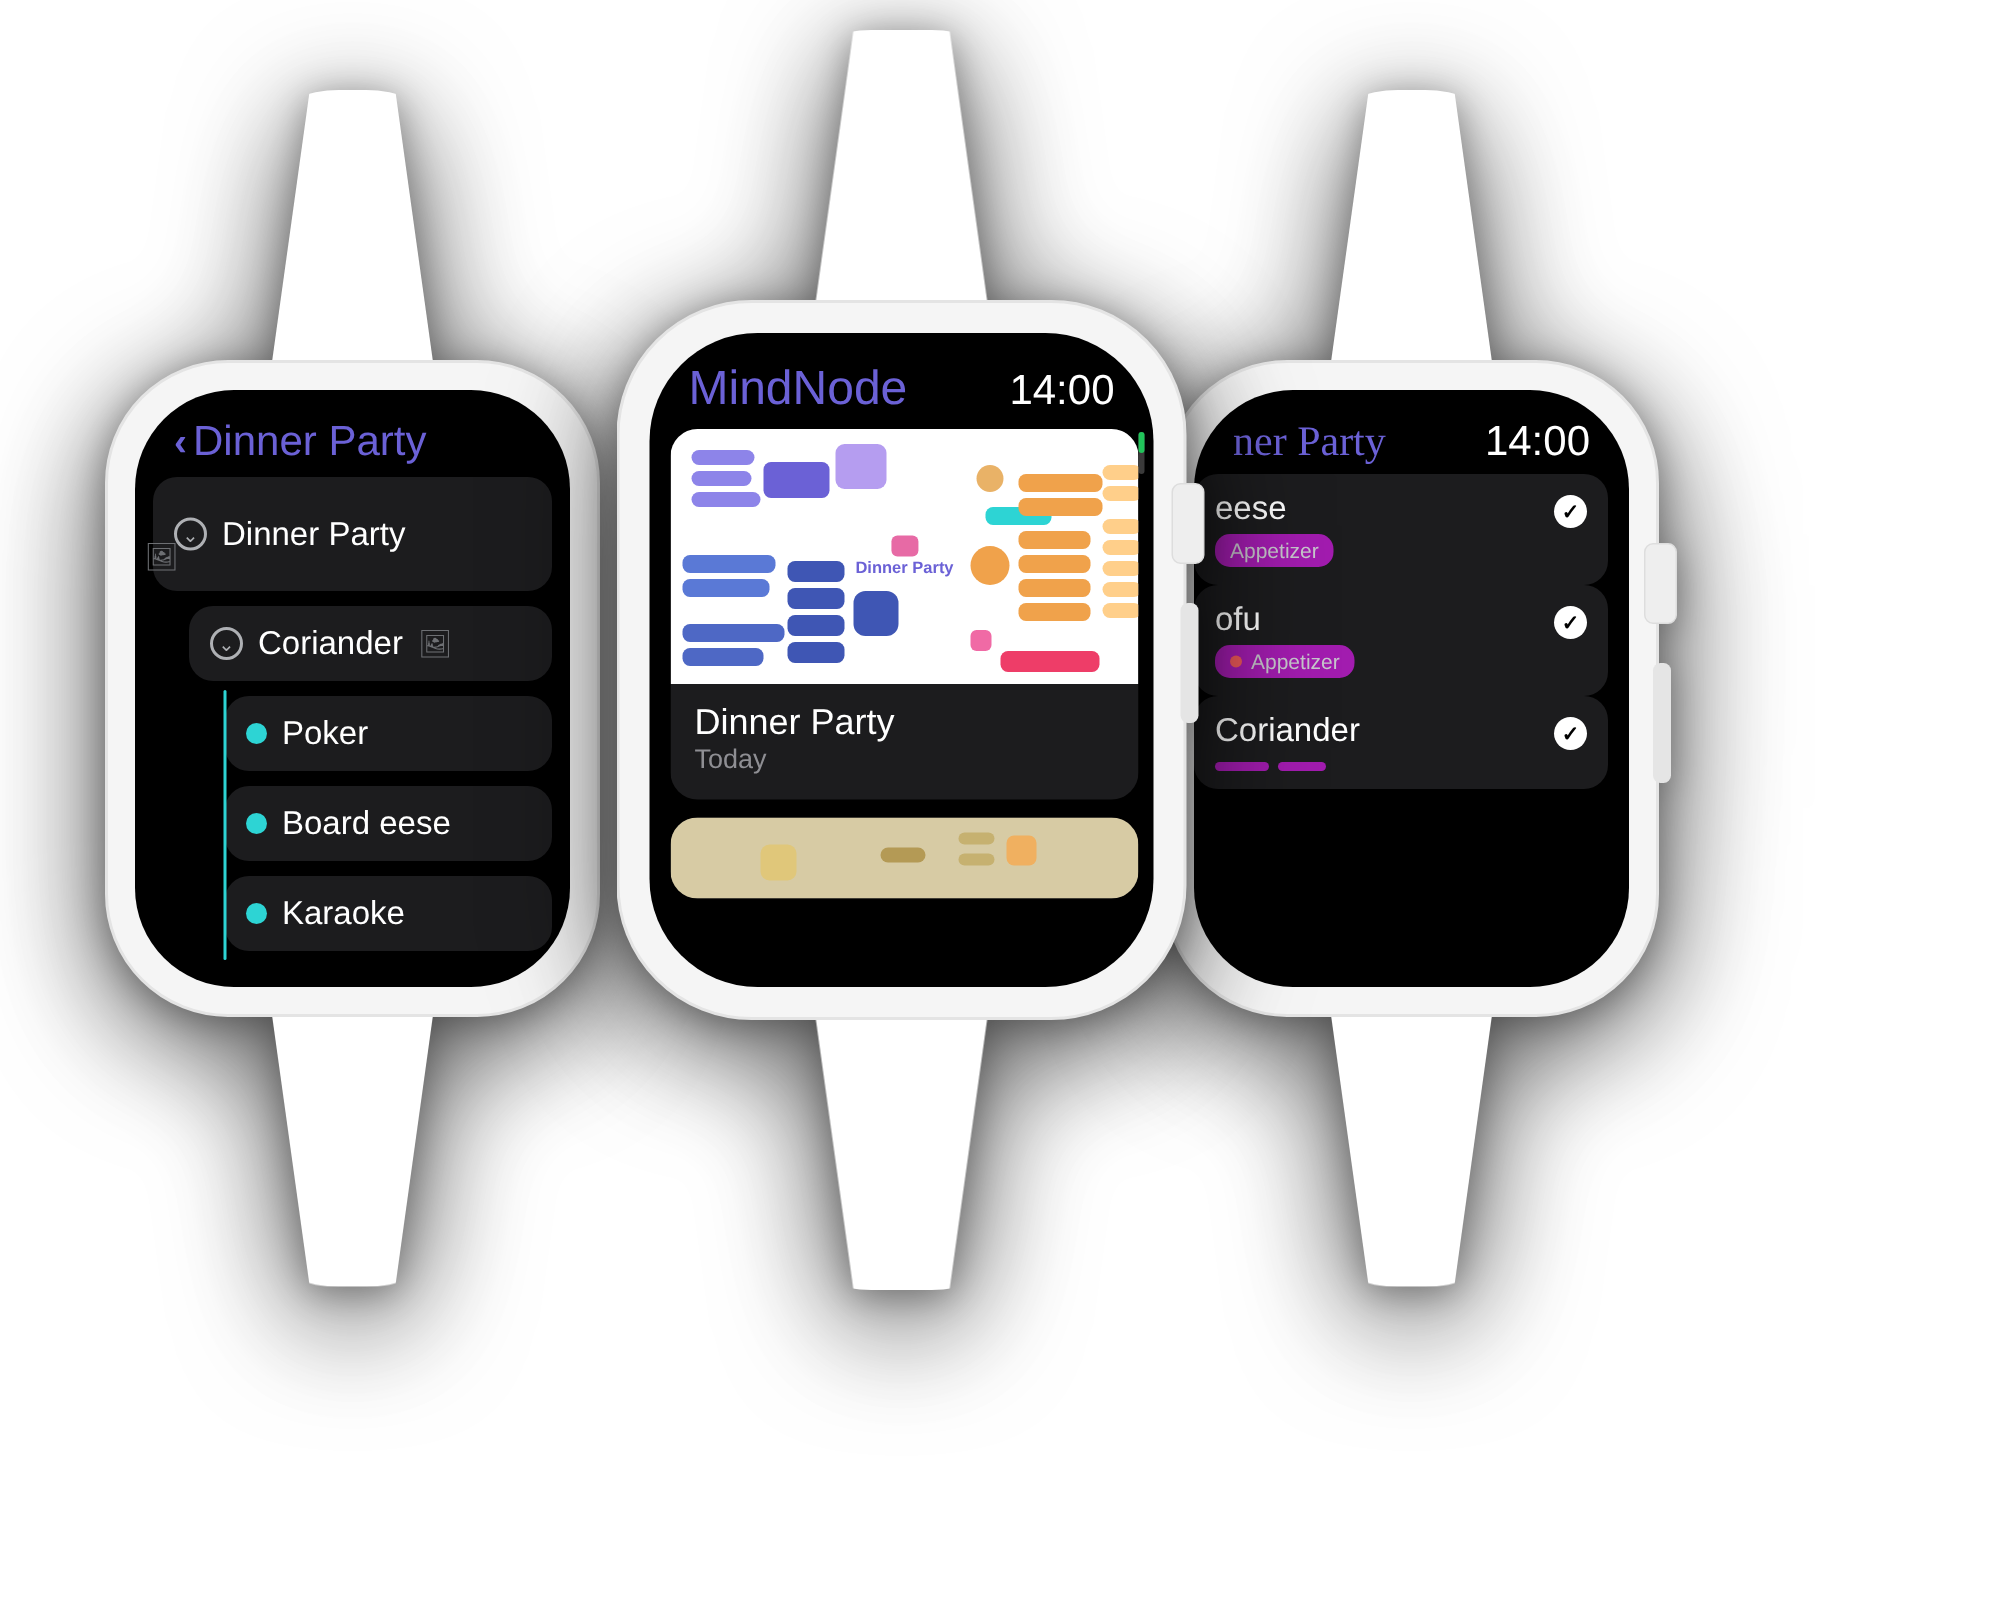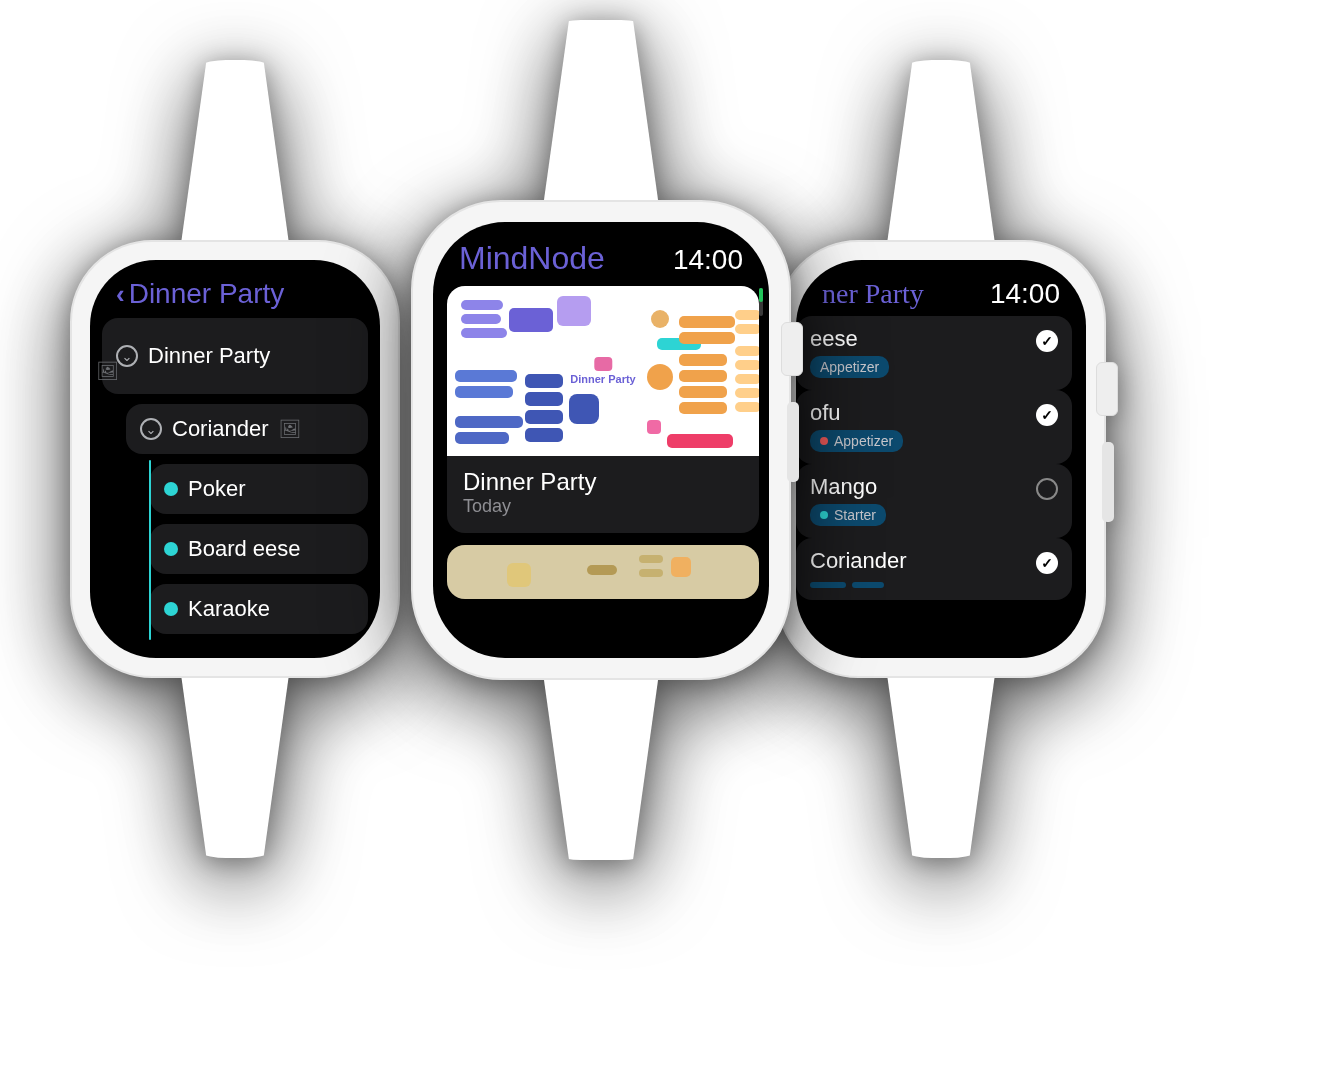--- a/index.html
+++ b/index.html
@@ -91,21 +91,21 @@
 
   
   .tasks { position: absolute; left: 0; right: 14px; top: 56px; bottom: 8px; }
   .task {
     background: #1c1c1e; border-radius: 16px; padding: 10px 14px 12px 14px;
     position: relative;
   }
   .task .t-title { font-size: 22px; }
   .task .tag {
     display: inline-flex; align-items:center; gap:6px;
-    background: #0c4a6e; color: #c7c7cc; border-radius: 10px; padding: 3px 10px; font-size: 14px;
+    background: #a21caf; color: #c7c7cc; border-radius: 10px; padding: 3px 10px; font-size: 14px;
     margin-top: 4px;
   }
   .tag-dot { width:8px; height:8px; border-radius:50%; }
   .check { position:absolute; right: 14px; top: 14px; width: 22px; height: 22px; border-radius: 50%; background:#fff; color:#000; display:flex; align-items:center; justify-content:center; font-size:14px; font-weight:700;}
   .check.empty { background: transparent; border: 2px solid #888; }
   .check.empty::after{content:"";}
 
   .truncate-left { direction: ltr; font-family: Liberation Serif, serif; }
 </style>
 </head>
@@ -174,28 +174,20 @@
             </span>
             <div class="check">✓</div>
           </div>
           <div class="task">
             <div class="t-title">ofu</div>
             <span class="tag">
               <span class="tag-dot" style="background:#f05a5a"></span>
               <span>Appetizer</span>
             </span>
             <div class="check">✓</div>
-          </div>
-          <div class="task">
-            <div class="t-title">Mango</div>
-            <span class="tag">
-              <span class="tag-dot" style="background:#2dd4d4"></span>
-              <span>Starter</span>
-            </span>
-            <div class="check empty"></div>
           </div>
           <div class="task">
             <div class="t-title">Coriander</div>
             <div style="display:flex; gap:6px; margin-top:4px;">
               <span class="tag" style="padding:3px 18px;"></span>
               <span class="tag" style="padding:3px 16px;"></span>
             </div>
             <div class="check">✓</div>
           </div>
         </div>

